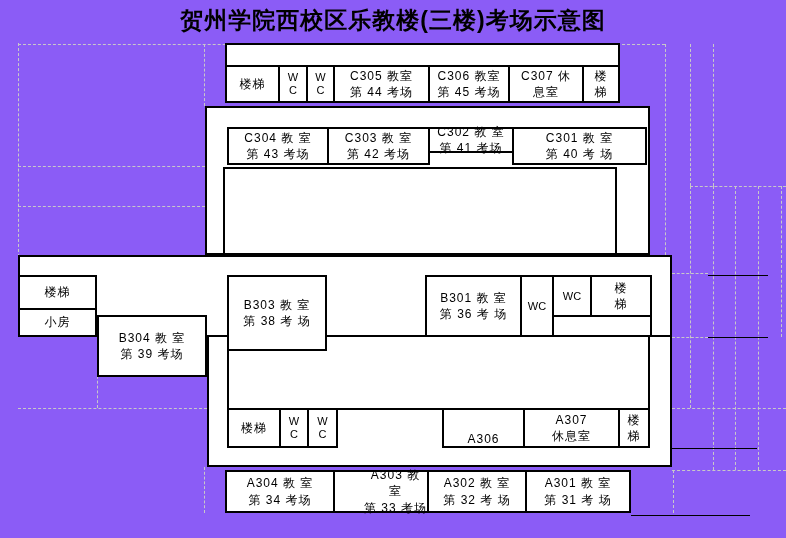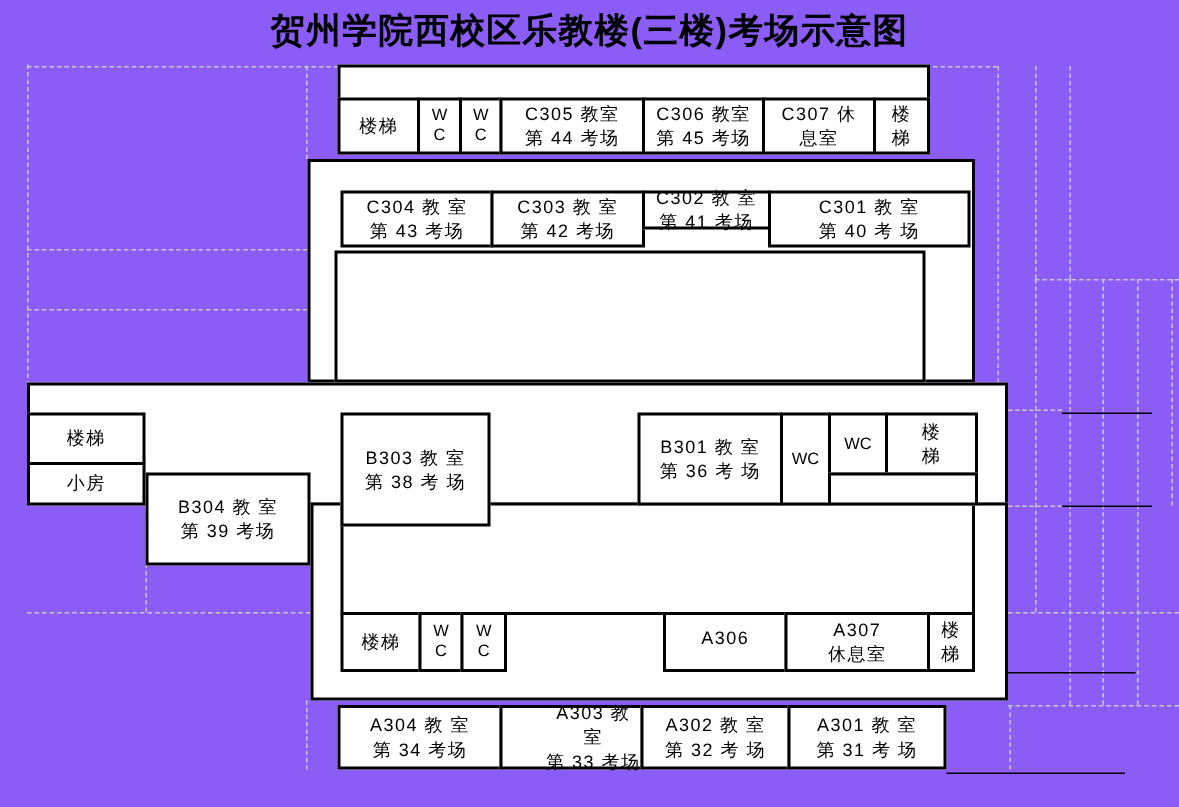--- a/index.html
+++ b/index.html
@@ -21,21 +21,21 @@
     background:#ffffff;z-index:3;
   }
   .cell{
     position:absolute;box-sizing:border-box;border:2px solid #000;
     background:#ffffff;z-index:4;
     display:flex;align-items:center;justify-content:center;
     text-align:center;white-space:pre-line;
     font-size:12px;line-height:1.35;letter-spacing:1px;
   }
   .cell.small{font-size:11px;letter-spacing:0;line-height:1.15;}
-  .cell.topalign{align-items:flex-start;padding-top:7px;}
+  .cell.topalign{align-items:flex-start;padding-top:21px;}
 </style>
 </head>
 <body>
 
 <div id="stage">
 
   <div class="title">贺州学院西校区乐教楼(三楼)考场示意图</div>
 
   <div class="gv" style="left:18px;top:43px;height:214px;"></div>
   <div class="gv" style="left:204px;top:44px;height:62px;"></div>

